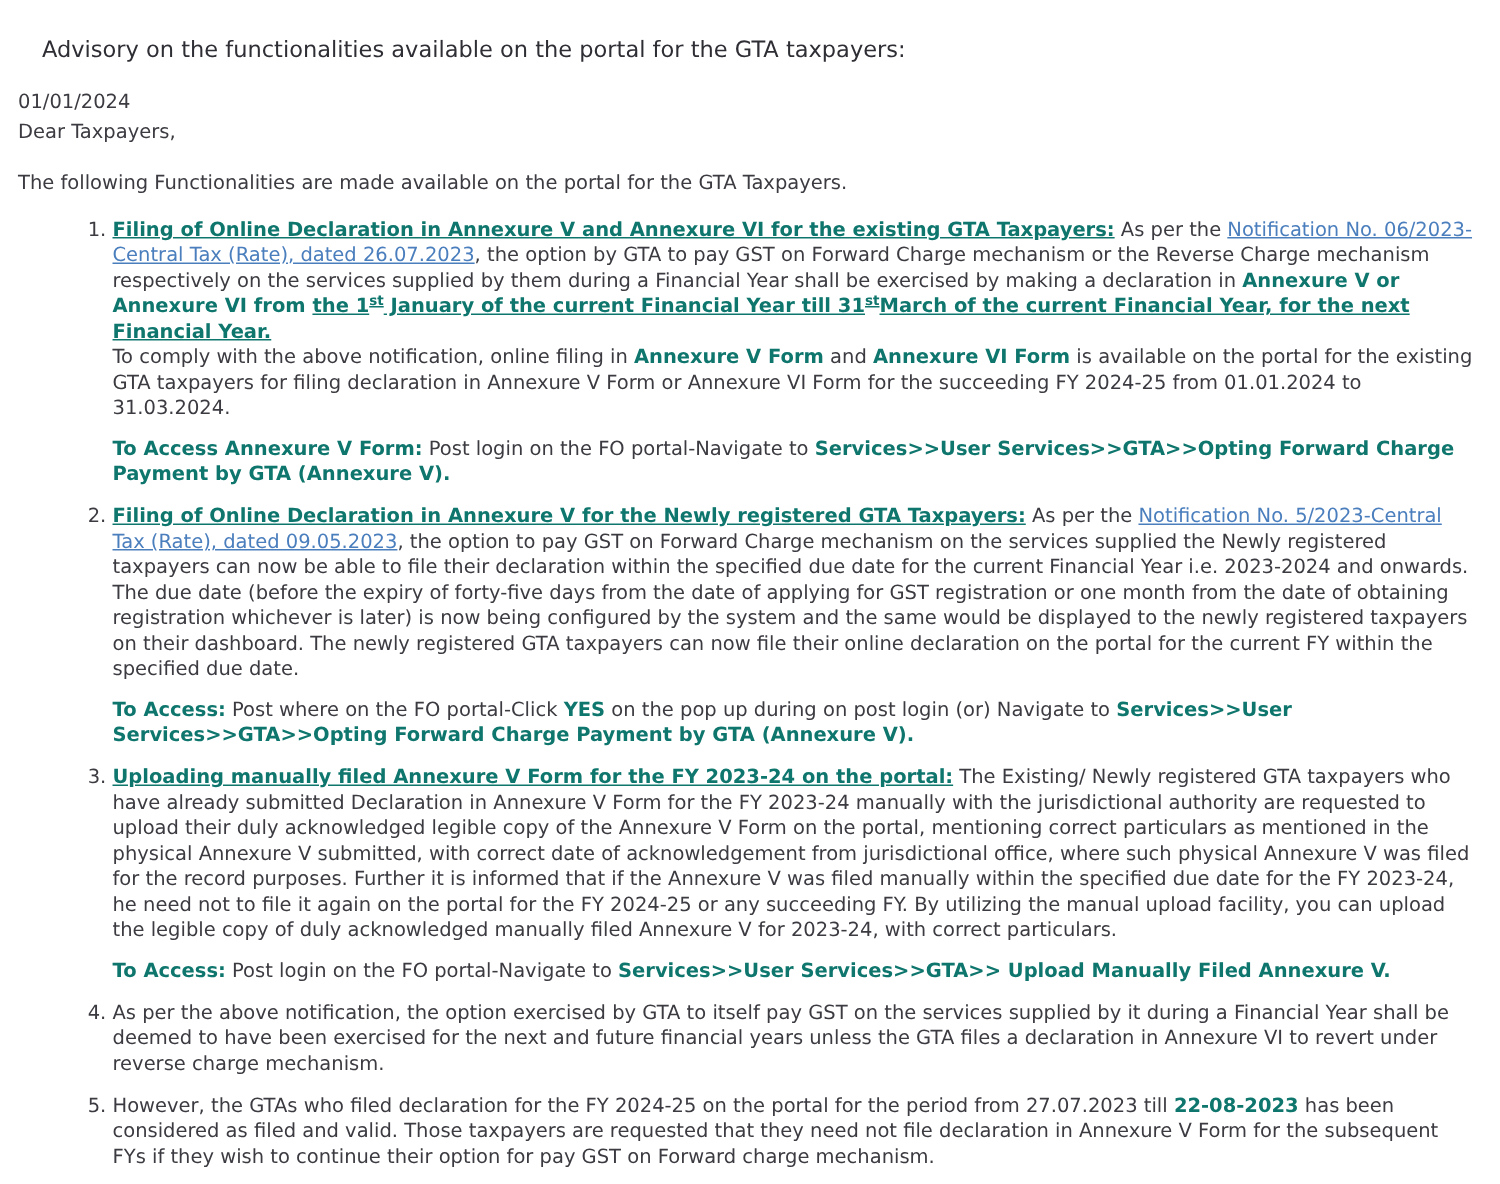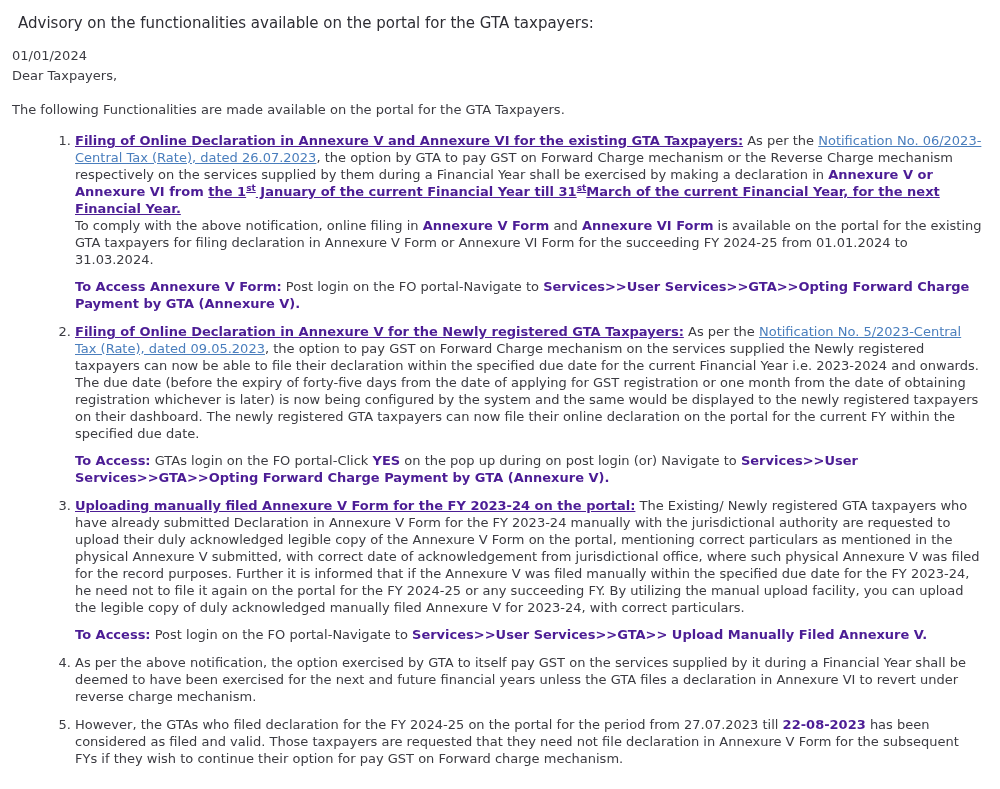--- a/index.html
+++ b/index.html
@@ -10,37 +10,37 @@
     font-family: "DejaVu Sans", "Liberation Sans", sans-serif;
     font-size: 13px;
     line-height: 17px;
     color: #3b3b41;
   }
   .doc { padding: 6px 15px 20px 12px; }
 
   .title {
     font-size: 15px;
     line-height: 22px;
-    margin: 6px;
+    margin: 16px;
     font-weight: normal;
     color: #2e2e35;
   }
   .date       { margin-top: 13px; }
   .salutation { margin-top: 3px; }
   .intro      { margin-top: 17px; }
 
   ol.advisory-list { margin: 14px 0 0 0; padding: 0 0 0 63px; }
   ol.advisory-list > li { margin-top: 11px; }
   ol.advisory-list > li:first-child { margin-top: 0; }
   ol.advisory-list > li::marker { color: #3b3b41; }
 
   .para { margin: 0; }
   .para.gap { margin-top: 10px; }
 
-  .b { font-weight: bold; color: #4c1d95; }
+  .b { font-weight: bold; color: #0f766e; }
   .u { text-decoration: underline; }
   a.lnk { text-decoration: underline; cursor: pointer; }
   sup { font-size: 9px; line-height: 0; vertical-align: 5px; }
 </style>
 </head>
 <body>
 
 <div class="doc">
 
   <h1 class="title">Advisory on the functionalities available on the portal for the GTA taxpayers:</h1>
@@ -54,21 +54,21 @@
   <ol class="advisory-list">
 
     <li>
       <p class="para"><span class="b u">Filing of Online Declaration in Annexure V and Annexure VI for the existing GTA Taxpayers:</span><span> As per the </span><a href="#" class="lnk" style="color: rgb(74, 126, 189);">Notification No. 06/2023-Central Tax (Rate), dated 26.07.2023</a><span>, the option by GTA to pay GST on Forward Charge mechanism or the Reverse Charge mechanism respectively on the services supplied by them during a Financial Year shall be exercised by making a declaration in </span><span class="b">Annexure V or Annexure VI from </span><span class="b u">the 1</span><sup class="b u">st</sup><span class="b u"> January of the current Financial Year till 31</span><sup class="b u">st</sup><span class="b u">March of the current Financial Year, for the next Financial Year.</span></p>
       <p class="para"><span>To comply with the above notification, online filing in </span><span class="b">Annexure V Form</span><span> and </span><span class="b">Annexure VI Form</span><span> is available on the portal for the existing GTA taxpayers for filing declaration in Annexure V Form or Annexure VI Form for the succeeding FY 2024-25 from 01.01.2024 to 31.03.2024.</span></p>
       <p class="para gap"><span class="b">To Access Annexure V Form:</span><span> Post login on the FO portal-Navigate to </span><span class="b">Services&gt;&gt;User Services&gt;&gt;GTA&gt;&gt;Opting Forward Charge Payment by GTA (Annexure V).</span></p>
     </li>
 
     <li>
       <p class="para"><span class="b u">Filing of Online Declaration in Annexure V for the Newly registered GTA Taxpayers:</span><span> As per the </span><a href="#" class="lnk" style="color: rgb(74, 126, 189);">Notification No. 5/2023-Central Tax (Rate), dated 09.05.2023</a><span>, the option to pay GST on Forward Charge mechanism on the services supplied the Newly registered taxpayers can now be able to file their declaration within the specified due date for the current Financial Year i.e. 2023-2024 and onwards. The due date (before the expiry of forty-five days from the date of applying for GST registration or one month from the date of obtaining registration whichever is later) is now being configured by the system and the same would be displayed to the newly registered taxpayers on their dashboard. The newly registered GTA taxpayers can now file their online declaration on the portal for the current FY within the specified due date.</span></p>
-      <p class="para gap"><span class="b">To Access:</span><span> GTAs login on the FO portal-Click </span><span class="b">YES</span><span> on the pop up during on post login (or) Navigate to </span><span class="b">Services&gt;&gt;User Services&gt;&gt;GTA&gt;&gt;Opting Forward Charge Payment by GTA (Annexure V).</span></p>
+      <p class="para gap"><span class="b">To Access:</span><span> Post where on the FO portal-Click </span><span class="b">YES</span><span> on the pop up during on post login (or) Navigate to </span><span class="b">Services&gt;&gt;User Services&gt;&gt;GTA&gt;&gt;Opting Forward Charge Payment by GTA (Annexure V).</span></p>
     </li>
 
     <li>
       <p class="para"><span class="b u">Uploading manually filed Annexure V Form for the FY 2023-24 on the portal:</span><span> The Existing/ Newly registered GTA taxpayers who have already submitted Declaration in Annexure V Form for the FY 2023-24 manually with the jurisdictional authority are requested to upload their duly acknowledged legible copy of the Annexure V Form on the portal, mentioning correct particulars as mentioned in the physical Annexure V submitted, with correct date of acknowledgement from jurisdictional office, where such physical Annexure V was filed for the record purposes. Further it is informed that if the Annexure V was filed manually within the specified due date for the FY 2023-24, he need not to file it again on the portal for the FY 2024-25 or any succeeding FY. By utilizing the manual upload facility, you can upload the legible copy of duly acknowledged manually filed Annexure V for 2023-24, with correct particulars.</span></p>
       <p class="para gap"><span class="b">To Access:</span><span> Post login on the FO portal-Navigate to </span><span class="b">Services&gt;&gt;User Services&gt;&gt;GTA&gt;&gt; Upload Manually Filed Annexure V.</span></p>
     </li>
 
     <li>
       <p class="para"><span>As per the above notification, the option exercised by GTA to itself pay GST on the services supplied by it during a Financial Year shall be deemed to have been exercised for the next and future financial years unless the GTA files a declaration in Annexure VI to revert under reverse charge mechanism.</span></p>
     </li>

